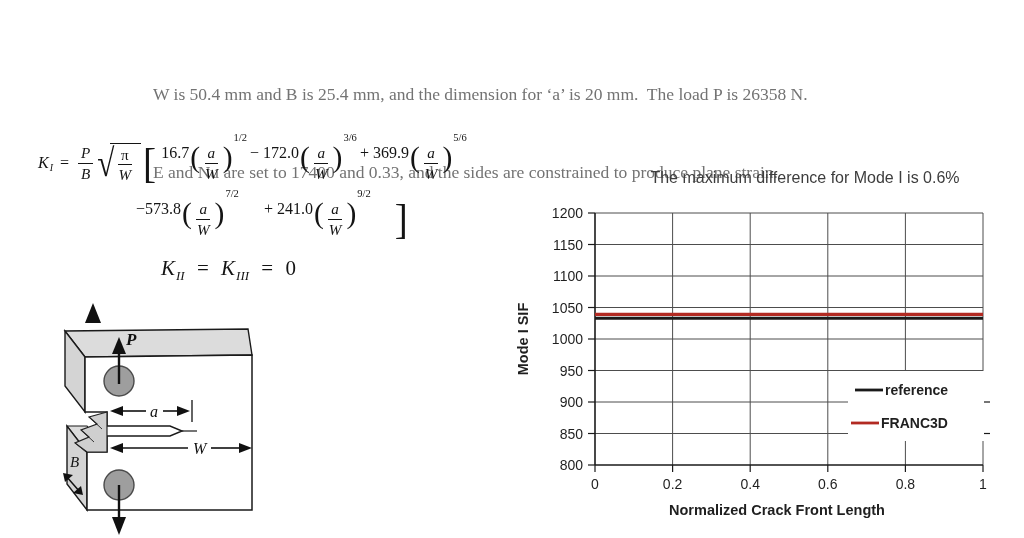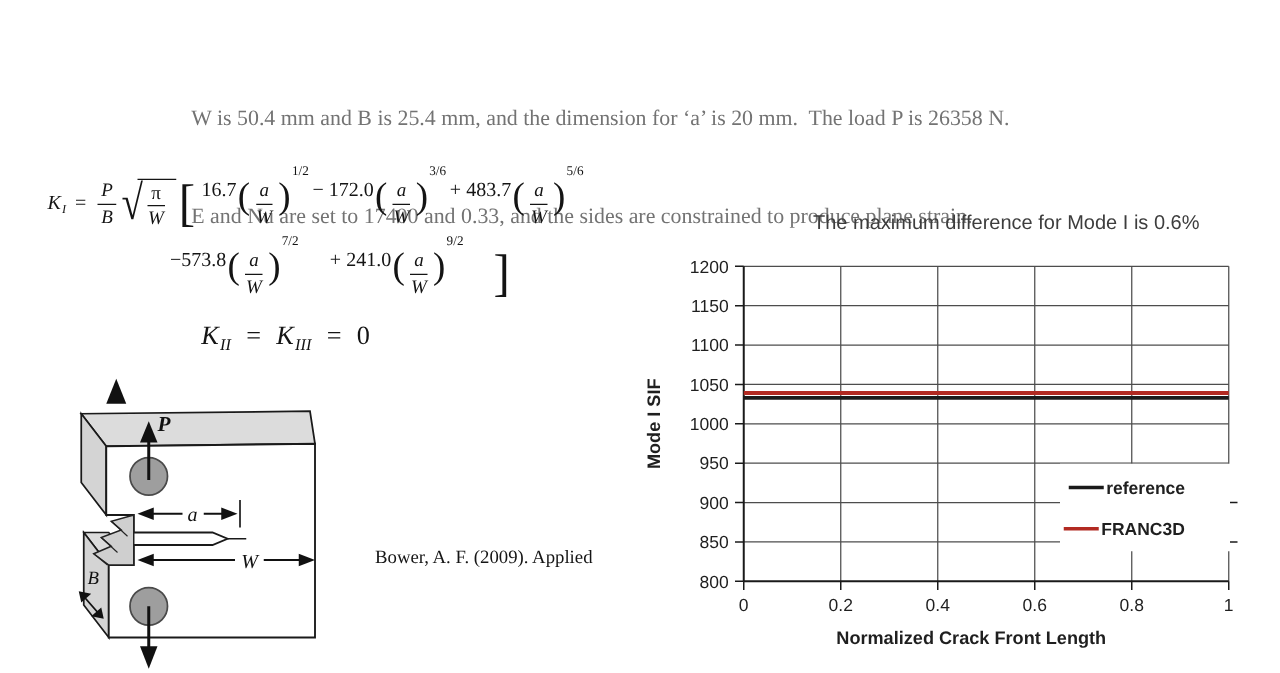--- a/index.html
+++ b/index.html
@@ -89,21 +89,21 @@
         <span class="coef">− 172.0</span>
         <span class="bigp">(</span>
         <span class="frac">
             <span class="num var">a</span>
             <span class="den var">W</span>
           </span>
         <span class="bigp">)</span>
         <span class="exp">3/6</span>
       </span>
       <span class="term">
-        <span class="coef">+ 483.7</span>
+        <span class="coef">+ 369.9</span>
         <span class="bigp">(</span>
         <span class="frac">
             <span class="num var">a</span>
             <span class="den var">W</span>
           </span>
         <span class="bigp">)</span>
         <span class="exp">5/6</span>
       </span>
     </div>
     <div class="f-row f-row2">
@@ -189,21 +189,20 @@
 
     <text x="40" y="167" font-size="15">B</text>
     <g>
       <line x1="36" y1="176" x2="50" y2="192" stroke="#111" stroke-width="1.5"></line>
       <polygon points="33,173 43,175 35,182" fill="#111"></polygon>
       <polygon points="53,195 43,193 51,186" fill="#111"></polygon>
     </g>
   </svg>
 
   <div class="citation">
-    <div>Bower, A. F. (2009). Applied</div>
   </div>
 
   <svg class="chart" width="519" height="373" viewBox="0 0 519 373">
     <text class="title" x="300" y="18" text-anchor="middle">The maximum difference for Mode I is 0.6%</text>
 
     <g stroke="#4d4d4d" stroke-width="1">
       <line x1="90" y1="48" x2="478" y2="48"></line>
       <line x1="90" y1="79.5" x2="478" y2="79.5"></line>
       <line x1="90" y1="111" x2="478" y2="111"></line>
       <line x1="90" y1="142.5" x2="478" y2="142.5"></line>

